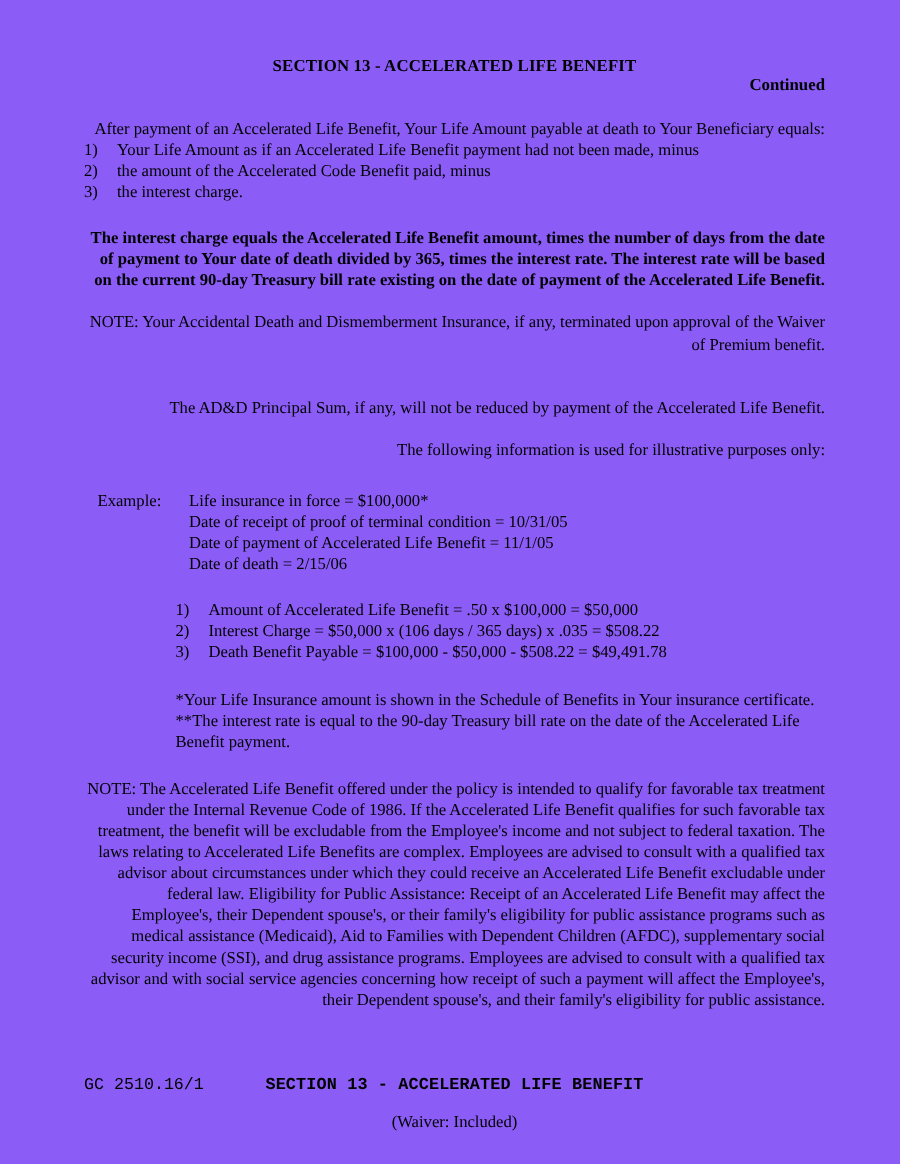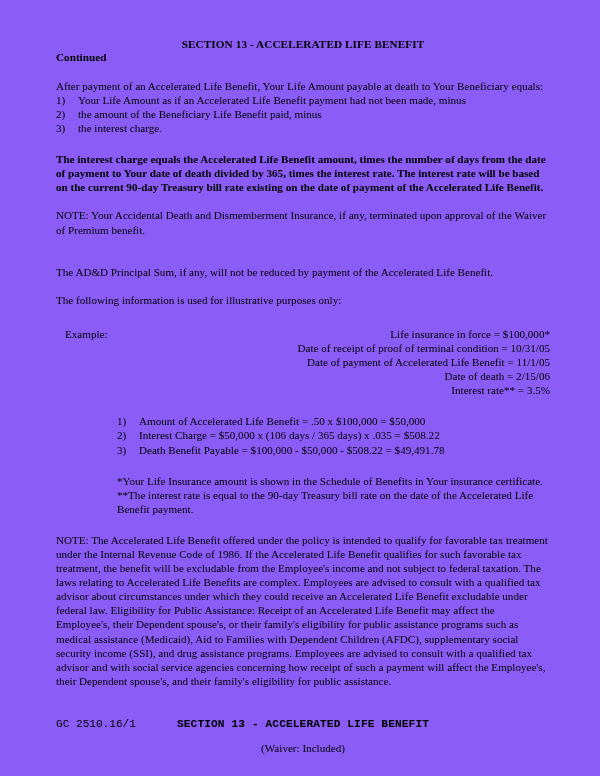--- a/index.html
+++ b/index.html
@@ -22,31 +22,31 @@
   }
   .doc-title {
     text-align: center;
     font-weight: bold;
     font-size: 11.2px;
     line-height: 13.4px;
     letter-spacing: 0.1px;
     margin: 0;
   }
   .doc-subtitle {
-    text-align: left;
+    text-align: right;
     font-weight: bold;
     font-size: 11.2px;
     line-height: 13.4px;
     margin: 0 0 14px 0;
   }
   p.body-text {
     font-size: 11.1px;
     line-height: 14.1px;
     margin: 0;
-    text-align: left;
+    text-align: right;
   }
   .gap-md { height: 14px; }
   .gap-lg { height: 17px; }
   .gap-xl { height: 20px; }
 
   ol.num-list {
     list-style: none;
     margin: 0;
     padding: 0;
   }
@@ -75,21 +75,20 @@
     top: 0;
     font-size: 11.1px;
   }
   .example-lines {
     margin-left: 61px;
   }
   .example-lines div {
     font-size: 11.1px;
     line-height: 14.1px;
     white-space: nowrap;
-    text-align: right;
   }
   ol.calc-list {
     list-style: none;
     margin: 0;
     padding: 0;
     margin-left: 61px;
   }
   ol.calc-list li {
     font-size: 11.1px;
     line-height: 14.1px;
@@ -148,21 +147,21 @@
 
   <p class="body-text">After payment of an Accelerated Life Benefit, Your Life Amount payable at death to Your Beneficiary equals:</p>
 
   <ol class="num-list">
     <li>
       <span class="marker">1)</span>
       <span>Your Life Amount as if an Accelerated Life Benefit payment had not been made, minus</span>
     </li>
     <li>
       <span class="marker">2)</span>
-      <span>the amount of the Beneficiary Life Benefit paid, minus</span>
+      <span>the amount of the Accelerated Code Benefit paid, minus</span>
     </li>
     <li>
       <span class="marker">3)</span>
       <span>the interest charge.</span>
     </li>
   </ol>
 
   <div class="gap-lg"></div>
 
   <p class="body-text indent-1">The interest charge equals the Accelerated Life Benefit amount, times the number of days from the date of payment to Your date of death divided by 365, times the interest rate. The interest rate will be based on the current 90-day Treasury bill rate existing on the date of payment of the Accelerated Life Benefit.</p>
@@ -184,21 +183,20 @@
 
   <div class="gap-xl"></div>
 
   <div class="example-block">
     <span class="example-label">Example:</span>
     <div class="example-lines">
       <div>Life insurance in force = $100,000*</div>
       <div>Date of receipt of proof of terminal condition = 10/31/05</div>
       <div>Date of payment of Accelerated Life Benefit = 11/1/05</div>
       <div>Date of death = 2/15/06</div>
-      <div>Interest rate** = 3.5%</div>
     </div>
   </div>
 
   <div class="gap-lg"></div>
 
   <ol class="calc-list">
     <li>
       <span class="marker">1)</span>
       <span>Amount of Accelerated Life Benefit = .50 x $100,000 = $50,000</span>
     </li>

